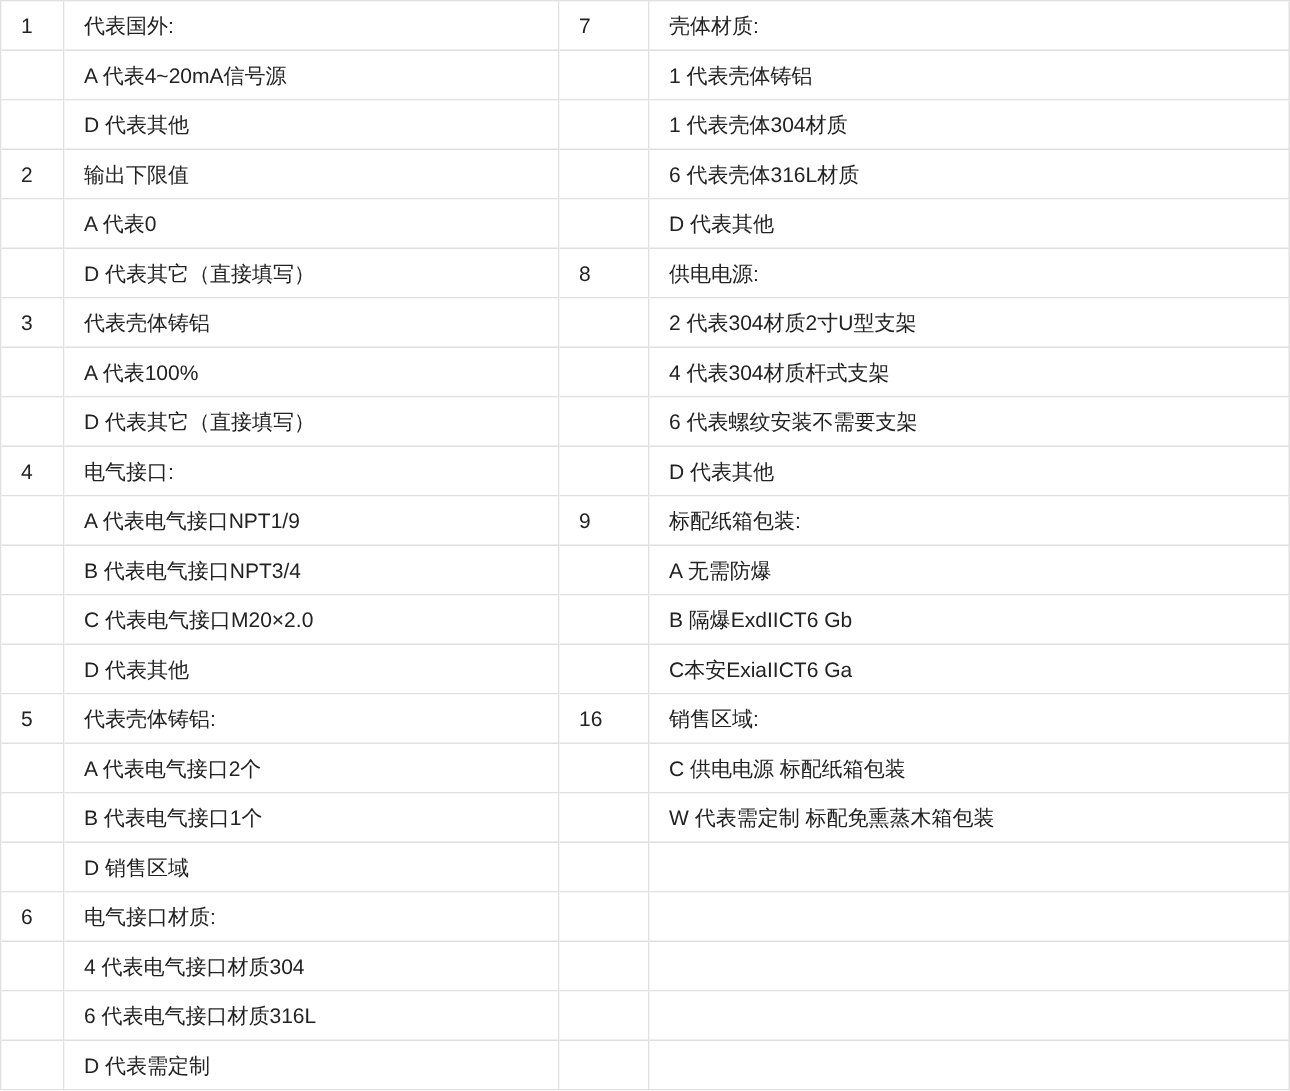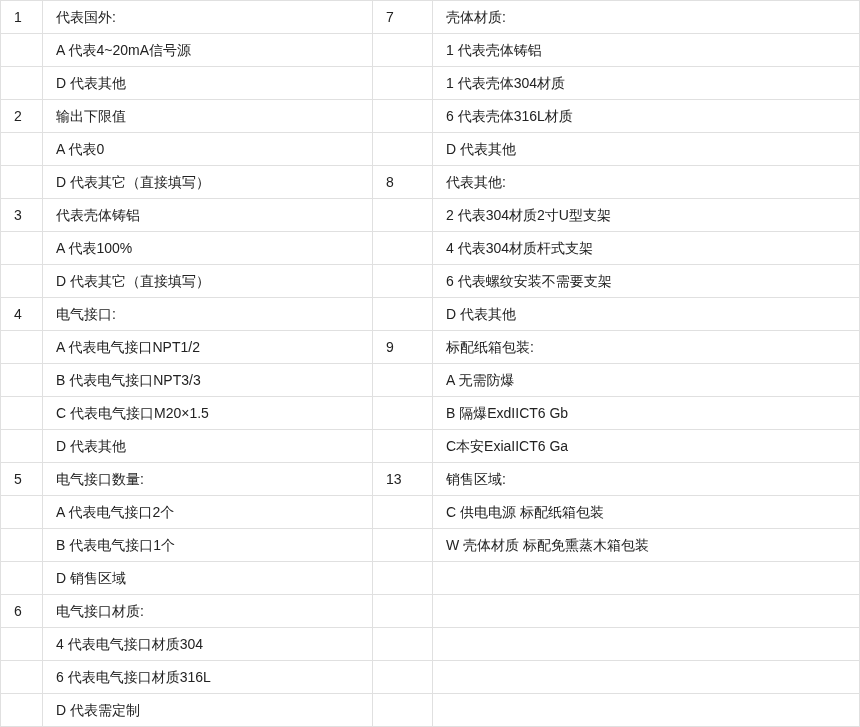--- a/index.html
+++ b/index.html
@@ -38,30 +38,30 @@
 </style>
 </head>
 <body>
 
 <div class="spec-table">
     <div class="row"><div class="cell num">1</div><div class="cell txt">代表国外:</div><div class="cell num">7</div><div class="cell txt">壳体材质:</div></div>
     <div class="row"><div class="cell num"></div><div class="cell txt">A 代表4~20mA信号源</div><div class="cell num"></div><div class="cell txt">1 代表壳体铸铝</div></div>
     <div class="row"><div class="cell num"></div><div class="cell txt">D 代表其他</div><div class="cell num"></div><div class="cell txt">1 代表壳体304材质</div></div>
     <div class="row"><div class="cell num">2</div><div class="cell txt">输出下限值</div><div class="cell num"></div><div class="cell txt">6 代表壳体316L材质</div></div>
     <div class="row"><div class="cell num"></div><div class="cell txt">A 代表0</div><div class="cell num"></div><div class="cell txt">D 代表其他</div></div>
-    <div class="row"><div class="cell num"></div><div class="cell txt">D 代表其它（直接填写）</div><div class="cell num">8</div><div class="cell txt">代表其他:</div></div>
+    <div class="row"><div class="cell num"></div><div class="cell txt">D 代表其它（直接填写）</div><div class="cell num">8</div><div class="cell txt">供电电源:</div></div>
     <div class="row"><div class="cell num">3</div><div class="cell txt">代表壳体铸铝</div><div class="cell num"></div><div class="cell txt">2 代表304材质2寸U型支架</div></div>
     <div class="row"><div class="cell num"></div><div class="cell txt">A 代表100%</div><div class="cell num"></div><div class="cell txt">4 代表304材质杆式支架</div></div>
     <div class="row"><div class="cell num"></div><div class="cell txt">D 代表其它（直接填写）</div><div class="cell num"></div><div class="cell txt">6 代表螺纹安装不需要支架</div></div>
     <div class="row"><div class="cell num">4</div><div class="cell txt">电气接口:</div><div class="cell num"></div><div class="cell txt">D 代表其他</div></div>
-    <div class="row"><div class="cell num"></div><div class="cell txt">A 代表电气接口NPT1/2</div><div class="cell num">9</div><div class="cell txt">标配纸箱包装:</div></div>
-    <div class="row"><div class="cell num"></div><div class="cell txt">B 代表电气接口NPT3/3</div><div class="cell num"></div><div class="cell txt">A 无需防爆</div></div>
-    <div class="row"><div class="cell num"></div><div class="cell txt">C 代表电气接口M20×1.5</div><div class="cell num"></div><div class="cell txt">B 隔爆ExdIICT6 Gb</div></div>
+    <div class="row"><div class="cell num"></div><div class="cell txt">A 代表电气接口NPT1/9</div><div class="cell num">9</div><div class="cell txt">标配纸箱包装:</div></div>
+    <div class="row"><div class="cell num"></div><div class="cell txt">B 代表电气接口NPT3/4</div><div class="cell num"></div><div class="cell txt">A 无需防爆</div></div>
+    <div class="row"><div class="cell num"></div><div class="cell txt">C 代表电气接口M20×2.0</div><div class="cell num"></div><div class="cell txt">B 隔爆ExdIICT6 Gb</div></div>
     <div class="row"><div class="cell num"></div><div class="cell txt">D 代表其他</div><div class="cell num"></div><div class="cell txt">C本安ExiaIICT6 Ga</div></div>
-    <div class="row"><div class="cell num">5</div><div class="cell txt">电气接口数量:</div><div class="cell num">13</div><div class="cell txt">销售区域:</div></div>
+    <div class="row"><div class="cell num">5</div><div class="cell txt">代表壳体铸铝:</div><div class="cell num">16</div><div class="cell txt">销售区域:</div></div>
     <div class="row"><div class="cell num"></div><div class="cell txt">A 代表电气接口2个</div><div class="cell num"></div><div class="cell txt">C 供电电源 标配纸箱包装</div></div>
-    <div class="row"><div class="cell num"></div><div class="cell txt">B 代表电气接口1个</div><div class="cell num"></div><div class="cell txt">W 壳体材质 标配免熏蒸木箱包装</div></div>
+    <div class="row"><div class="cell num"></div><div class="cell txt">B 代表电气接口1个</div><div class="cell num"></div><div class="cell txt">W 代表需定制 标配免熏蒸木箱包装</div></div>
     <div class="row"><div class="cell num"></div><div class="cell txt">D 销售区域</div><div class="cell num"></div><div class="cell txt"></div></div>
     <div class="row"><div class="cell num">6</div><div class="cell txt">电气接口材质:</div><div class="cell num"></div><div class="cell txt"></div></div>
     <div class="row"><div class="cell num"></div><div class="cell txt">4 代表电气接口材质304</div><div class="cell num"></div><div class="cell txt"></div></div>
     <div class="row"><div class="cell num"></div><div class="cell txt">6 代表电气接口材质316L</div><div class="cell num"></div><div class="cell txt"></div></div>
     <div class="row"><div class="cell num"></div><div class="cell txt">D 代表需定制</div><div class="cell num"></div><div class="cell txt"></div></div>
   </div>
 
 </body></html>

